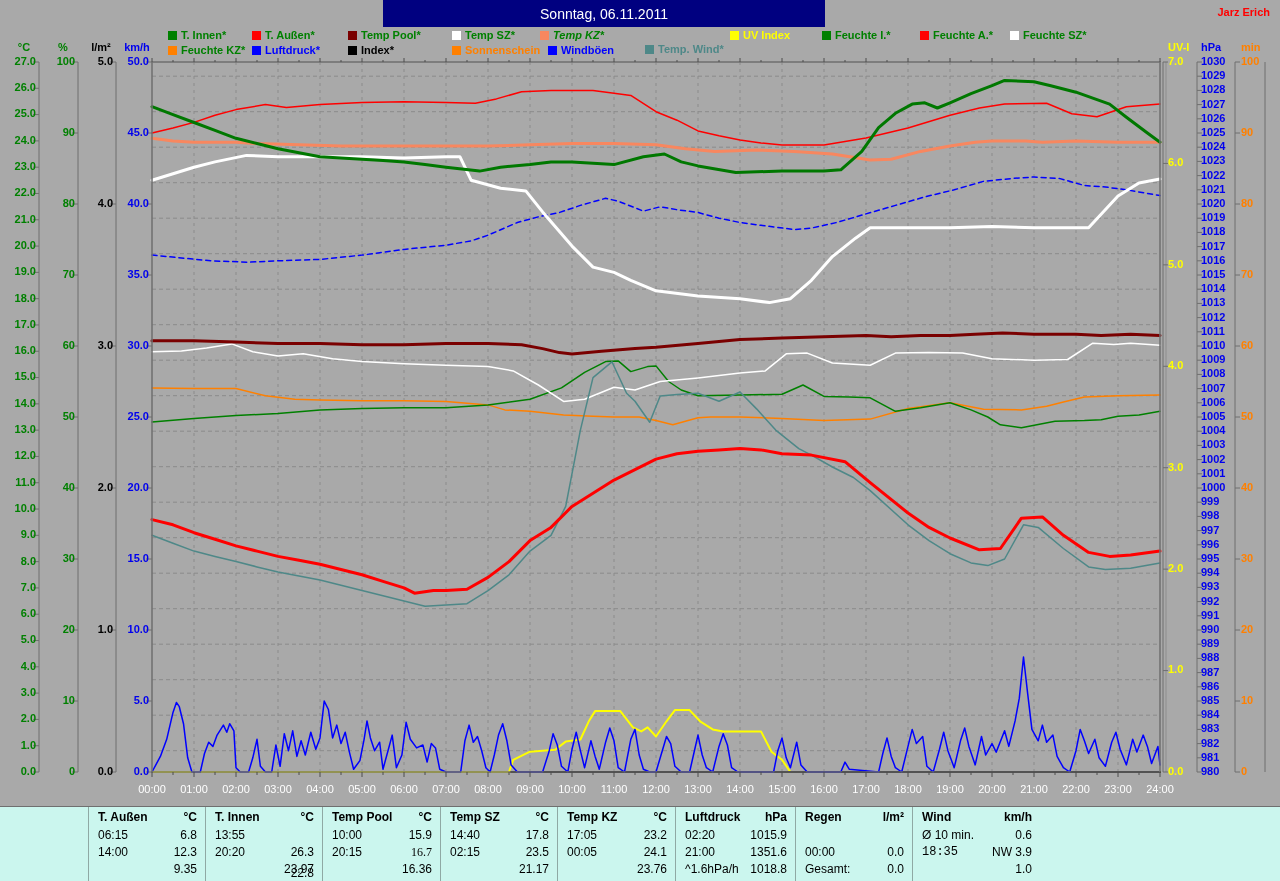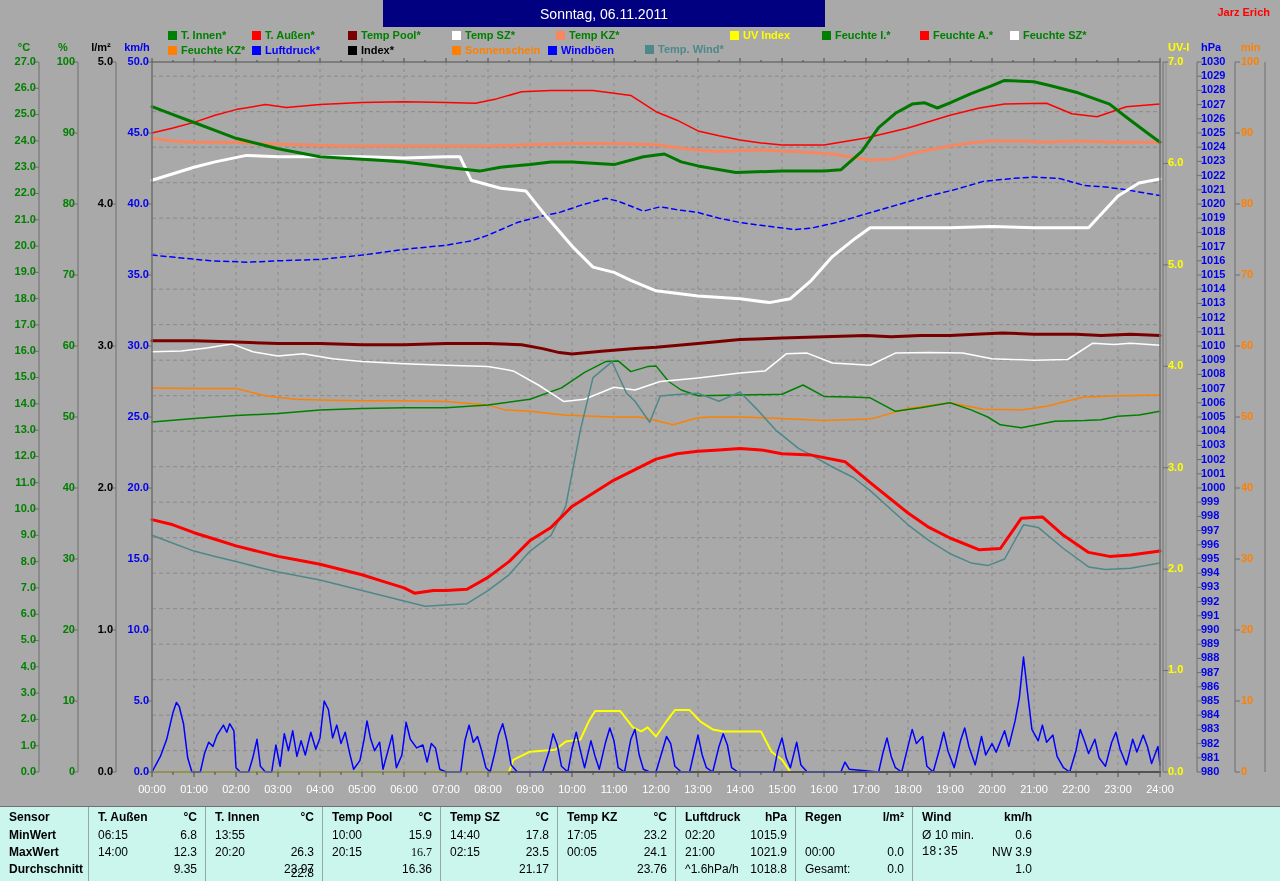--- a/index.html
+++ b/index.html
@@ -475,26 +475,20 @@
       <text x="1076" y="793" fill="#ffffff" text-anchor="middle" font-size="11" font-family="&quot;Liberation Sans&quot;, sans-serif">22:00</text>
       <text x="1118" y="793" fill="#ffffff" text-anchor="middle" font-size="11" font-family="&quot;Liberation Sans&quot;, sans-serif">23:00</text>
       <text x="1160" y="793" fill="#ffffff" text-anchor="middle" font-size="11" font-family="&quot;Liberation Sans&quot;, sans-serif">24:00</text>
     </svg>
   <div id="titlebar">
     <span>Sonntag, 06.11.2011</span>
   </div>
   <div id="username">Jarz Erich</div>
   <div id="legend"></div>
   <div id="stats-table">
-      <div class="tcol first" style="left: 0px; width: 88px;">
-        <div class="tline hdr tl" style="top: 2px;">Sensor</div>
-        <div class="tline hdr tl" style="top: 20px;">MinWert</div>
-        <div class="tline hdr tl" style="top: 37px;">MaxWert</div>
-        <div class="tline hdr tl" style="top: 54px;">Durchschnitt</div>
-      </div>
       <div class="tcol" style="left: 88px; width: 117px;">
         <div class="tline hdr tl" style="top: 2px;">T. Außen</div>
         <div class="tline hdr tr" style="top: 2px;">°C</div>
         <div class="tline tl" style="top: 20px;">06:15</div>
         <div class="tline tr" style="top: 20px;">6.8</div>
         <div class="tline tl" style="top: 37px;">14:00</div>
         <div class="tline tr" style="top: 37px;">12.3</div>
         <div class="tline tr" style="top: 54px;">9.35</div>
       </div>
       <div class="tcol" style="left: 205px; width: 117px;">
@@ -532,21 +526,21 @@
         <div class="tline tl" style="top: 37px;">00:05</div>
         <div class="tline tr" style="top: 37px;">24.1</div>
         <div class="tline tr" style="top: 54px;">23.76</div>
       </div>
       <div class="tcol" style="left: 675px; width: 120px;">
         <div class="tline hdr tl" style="top: 2px;">Luftdruck</div>
         <div class="tline hdr tr" style="top: 2px;">hPa</div>
         <div class="tline tl" style="top: 20px;">02:20</div>
         <div class="tline tr" style="top: 20px;">1015.9</div>
         <div class="tline tl" style="top: 37px;">21:00</div>
-        <div class="tline tr" style="top: 37px;">1021.9</div>
+        <div class="tline tr" style="top: 37px;">1351.6</div>
         <div class="tline tl" style="top: 54px;">^1.6hPa/h</div>
         <div class="tline tr" style="top: 54px;">1018.8</div>
       </div>
       <div class="tcol" style="left: 795px; width: 117px;">
         <div class="tline hdr tl" style="top: 2px;">Regen</div>
         <div class="tline hdr tr" style="top: 2px;">l/m²</div>
         <div class="tline tl" style="top: 37px;">00:00</div>
         <div class="tline tr" style="top: 37px;">0.0</div>
         <div class="tline tl" style="top: 54px;">Gesamt:</div>
         <div class="tline tr" style="top: 54px;">0.0</div>
@@ -570,21 +564,21 @@
       <span class="legend-label" style="color: rgb(0, 128, 0);">T. Außen*</span>
     </div>
     <div class="legend-item" style="left: 348px; top: 30px;">
       <span class="legend-swatch" style="background: rgb(122, 0, 0);"></span>
       <span class="legend-label" style="color: rgb(0, 128, 0);">Temp Pool*</span>
     </div>
     <div class="legend-item" style="left: 452px; top: 30px;">
       <span class="legend-swatch" style="background: rgb(255, 255, 255);"></span>
       <span class="legend-label" style="color: rgb(0, 128, 0);">Temp SZ*</span>
     </div>
-    <div class="legend-item" style="left: 556px; top: 30px;">
+    <div class="legend-item" style="left: 540px; top: 30px; font-style: italic;">
       <span class="legend-swatch" style="background: rgb(248, 135, 95);"></span>
       <span class="legend-label" style="color: rgb(0, 128, 0);">Temp KZ*</span>
     </div>
     <div class="legend-item" style="left: 645px; top: 44px;">
       <span class="legend-swatch" style="background: rgb(78, 136, 136);"></span>
       <span class="legend-label" style="color: rgb(78, 136, 136);">Temp. Wind*</span>
     </div>
     <div class="legend-item" style="left: 730px; top: 30px;">
       <span class="legend-swatch" style="background: rgb(255, 255, 0);"></span>
       <span class="legend-label" style="color: rgb(255, 255, 0);">UV Index</span>

